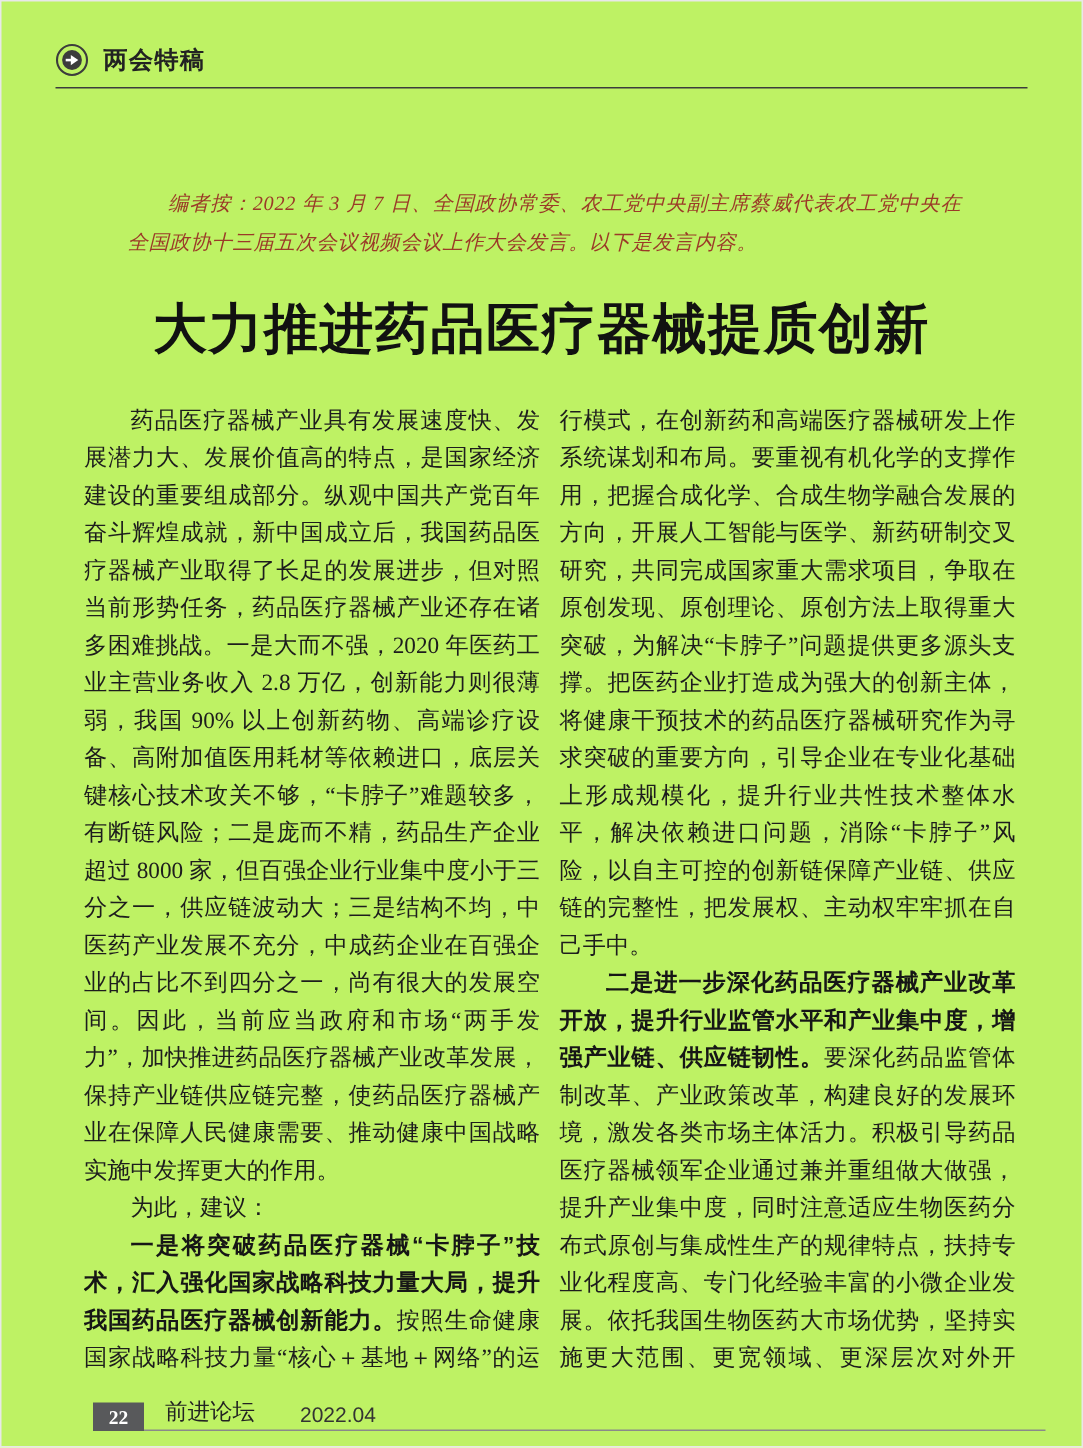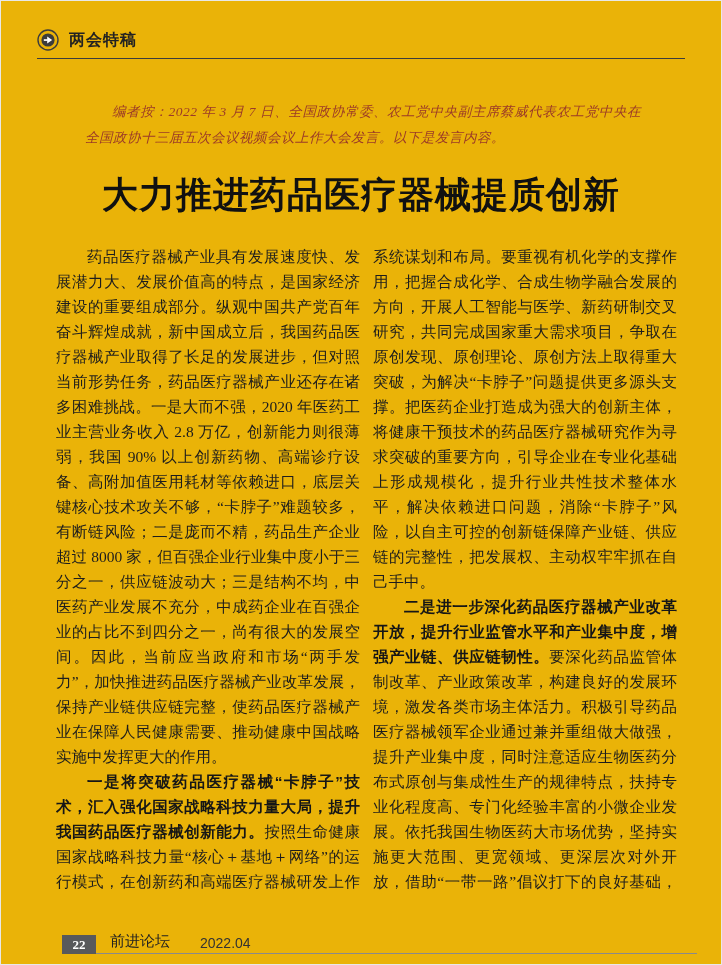--- a/index.html
+++ b/index.html
@@ -1,21 +1,21 @@
 <!DOCTYPE html>
 <html><head>
 <meta charset="utf-8">
 <style>
   * { margin: 0; padding: 0; box-sizing: border-box; }
   html, body { background: #ffffff; }
   .page {
     position: relative;
     width: 722px;
     height: 965px;
-    background: #eab308;
+    background: #bef264;
     font-family: "Liberation Serif", "DejaVu Serif", serif;
     color: #1d1d1d;
     overflow: hidden;
     border: 1px solid #e8e8e8;
   }
   
   .header {
     display: flex;
     align-items: center;
     gap: 10px;
@@ -26,21 +26,21 @@
   .header .tag-label {
     font-family: "Liberation Sans", "DejaVu Sans", sans-serif;
     font-weight: bold;
     font-size: 16px;
     letter-spacing: 1px;
     color: #222;
   }
   .hdr-icon { width: 22px; height: 22px; display: block; }
   
   .editor-note {
-    margin: 40px 80px 0 84px;
+    margin: 64px 80px 0 84px;
     font-size: 13.5px;
     line-height: 26px;
     text-indent: 2em;
     text-align: justify;
     font-style: italic;
     color: #9b3a28;
     letter-spacing: 0.5px;
   }
   
   .article-title {
@@ -124,20 +124,21 @@
     </svg>
     <span class="tag-label">两会特稿</span>
   </div>
 
   <div class="editor-note">编者按：2022 年 3 月 7 日、全国政协常委、农工党中央副主席蔡威代表农工党中央在全国政协十三届五次会议视频会议上作大会发言。以下是发言内容。</div>
 
   <h1 class="article-title">大力推进药品医疗器械提质创新</h1>
 
   <div class="article-body">
     <p><span class="lead"></span><span>药品医疗器械产业具有发展速度快、发展潜力大、发展价值高的特点，是国家经济建设的重要组成部分。纵观中国共产党百年奋斗辉煌成就，新中国成立后，我国药品医疗器械产业取得了长足的发展进步，但对照当前形势任务，药品医疗器械产业还存在诸多困难挑战。一是大而不强，2020 年医药工业主营业务收入 2.8 万亿，创新能力则很薄弱，我国 90% 以上创新药物、高端诊疗设备、高附加值医用耗材等依赖进口，底层关键核心技术攻关不够，“卡脖子”难题较多，有断链风险；二是庞而不精，药品生产企业超过 8000 家，但百强企业行业集中度小于三分之一，供应链波动大；三是结构不均，中医药产业发展不充分，中成药企业在百强企业的占比不到四分之一，尚有很大的发展空间。因此，当前应当政府和市场“两手发力”，加快推进药品医疗器械产业改革发展，保持产业链供应链完整，使药品医疗器械产业在保障人民健康需要、推动健康中国战略实施中发挥更大的作用。</span></p>
+    <p><span class="lead"></span><span>为此，建议：</span></p>
     <p><span class="lead">一是将突破药品医疗器械“卡脖子”技术，汇入强化国家战略科技力量大局，提升我国药品医疗器械创新能力。</span><span>按照生命健康国家战略科技力量“核心＋基地＋网络”的运行模式，在创新药和高端医疗器械研发上作系统谋划和布局。要重视有机化学的支撑作用，把握合成化学、合成生物学融合发展的方向，开展人工智能与医学、新药研制交叉研究，共同完成国家重大需求项目，争取在原创发现、原创理论、原创方法上取得重大突破，为解决“卡脖子”问题提供更多源头支撑。把医药企业打造成为强大的创新主体，将健康干预技术的药品医疗器械研究作为寻求突破的重要方向，引导企业在专业化基础上形成规模化，提升行业共性技术整体水平，解决依赖进口问题，消除“卡脖子”风险，以自主可控的创新链保障产业链、供应链的完整性，把发展权、主动权牢牢抓在自己手中。</span></p>
     <p><span class="lead">二是进一步深化药品医疗器械产业改革开放，提升行业监管水平和产业集中度，增强产业链、供应链韧性。</span><span>要深化药品监管体制改革、产业政策改革，构建良好的发展环境，激发各类市场主体活力。积极引导药品医疗器械领军企业通过兼并重组做大做强，提升产业集中度，同时注意适应生物医药分布式原创与集成性生产的规律特点，扶持专业化程度高、专门化经验丰富的小微企业发展。依托我国生物医药大市场优势，坚持实施更大范围、更宽领域、更深层次对外开放，借助“一带一路”倡议打下的良好基础，促进国际合作实现互利共赢，构建人类卫生健康共同体。</span></p>
 
   </div>
 
   <div class="footer">
     <span class="page-badge">22</span>
     <span class="journal-name">前进论坛</span>
     <span class="issue-date">2022.04</span>
   </div>

